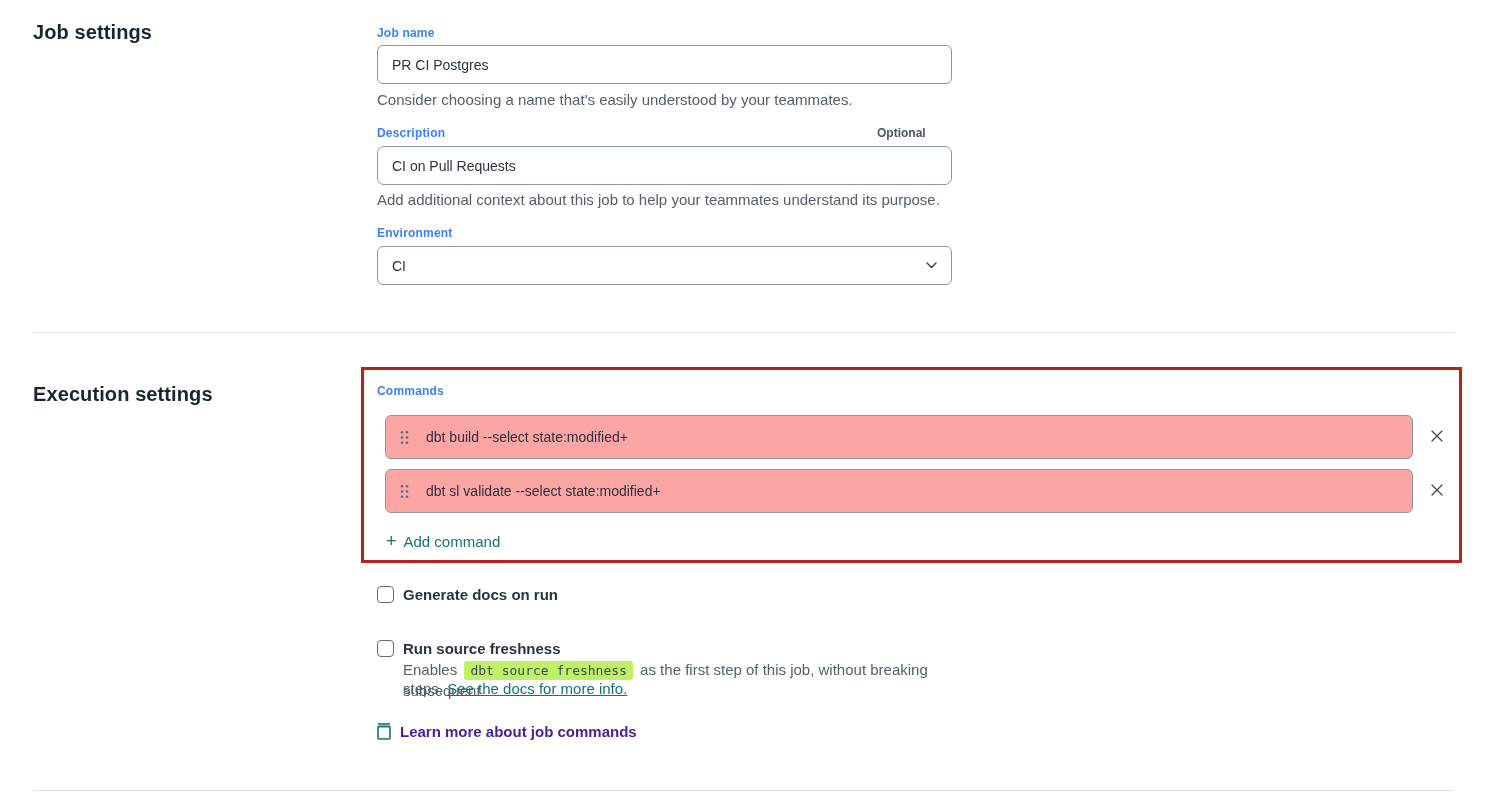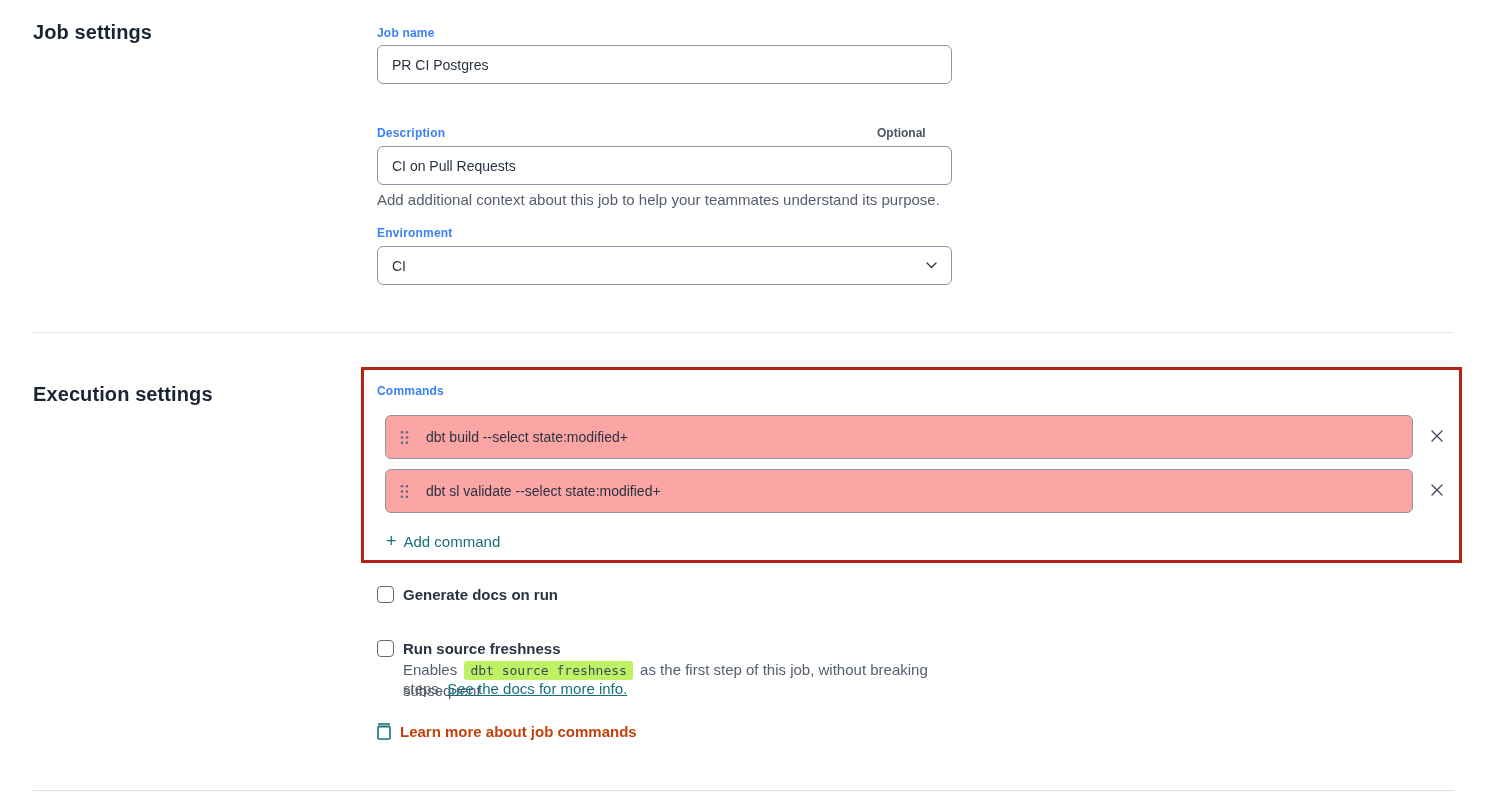--- a/index.html
+++ b/index.html
@@ -74,40 +74,41 @@
     font-family:"DejaVu Sans Mono","Liberation Mono",monospace;
     font-size:13px; color:#3d4859; background:#bef264;
     padding:2px 6px; border-radius:3px; margin:0 3px;
   }
   .doc-link { color:#16707c; text-decoration:underline; cursor:pointer; }
 
   .learn-more {
     position:absolute; left:377px; top:723px;
     display:flex; align-items:center; gap:9px;
     background:none; border:none; cursor:pointer; padding:0;
-    font-family:inherit; font-size:15px; font-weight:700; color:#c2410c;
+    font-family:inherit; font-size:15px; font-weight:700; color:#4c1d95;
   }
 
   .abs { position:absolute; }
 </style>
 </head>
 <body>
 
 <div class="page">
 
   <h1 class="section-heading" style="top:21px;">Job settings</h1>
 
   <label class="field-label abs" style="left:377px; top:26px;">Job name</label>
   <div class="text-input" style="top:45px;">
     <span>PR CI Postgres</span>
   </div>
+  <div class="helper-text abs" style="left:377px; top:91px;">Consider choosing a name that's easily understood by your teammates.</div>
 
   <label class="field-label abs" style="left:377px; top:126px;">Description</label>
   <span class="optional-label abs" style="left:877px; top:126px; width:75px; text-align:left;">Optional</span>
-  <div class="text-input" style="top:146px;">
+  <div class="text-input" style="top:146px;border-radius:7px;">
     <span>CI on Pull Requests</span>
   </div>
   <div class="helper-text abs" style="left:377px; top:191px;">Add additional context about this job to help your teammates understand its purpose.</div>
 
   <label class="field-label abs" style="left:377px; top:226px;">Environment</label>
   <div class="text-input select-input" style="top:246px;">
     <span>CI</span>
     <span style="display:flex;">
       <svg width="11" height="7" viewBox="0 0 11 7">
           <polyline points="1,1 5.5,5.5 10,1" fill="none" stroke="#333c4a" stroke-width="1.4" stroke-linecap="round" stroke-linejoin="round"></polyline>

